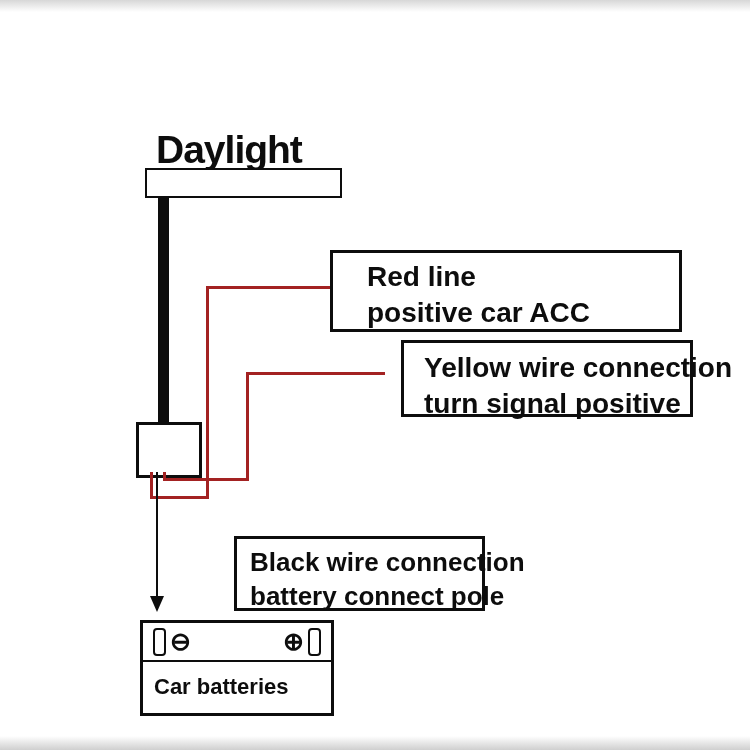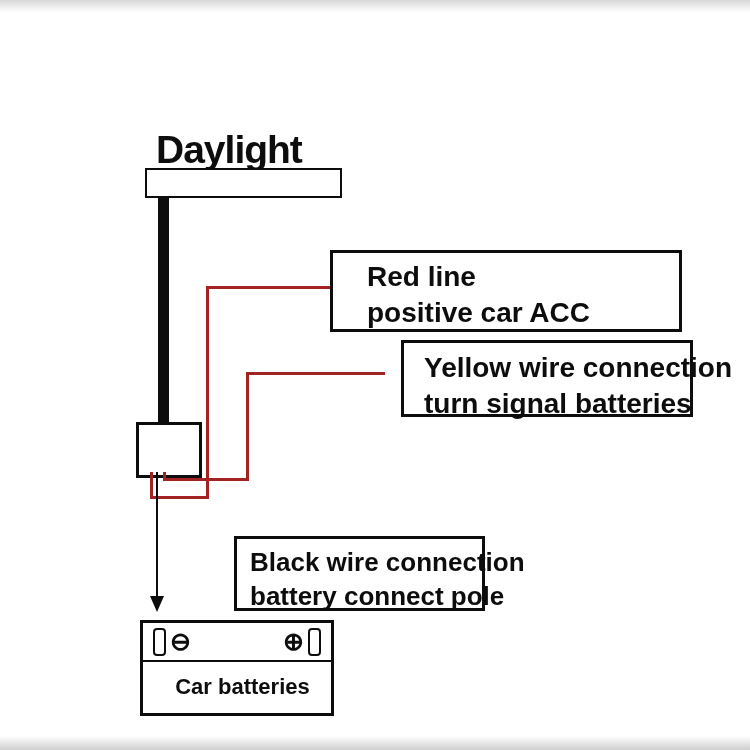--- a/index.html
+++ b/index.html
@@ -72,21 +72,21 @@
     padding:0 10px;
   }
   .term-group{display:flex;align-items:center;gap:4px;}
   .term-bar{
     width:9px;height:24px;border:2px solid var(--ink);border-radius:4px;
     background:#ffffff;
   }
   .term-sign{font-size:25px;font-weight:700;line-height:1;}
   .battery .batt-label{
     position:absolute;left:11px;right:0;bottom:13px;
-    text-align:center;font-size:22px;font-weight:700;
+    text-align:left;font-size:22px;font-weight:700;
   }
 </style>
 </head>
 <body>
 
 <div class="stage">
 
   <div class="edge-top"></div>
   <div class="edge-bottom"></div>
 
@@ -112,21 +112,21 @@
   <div class="blackwire" style="left:156px;top:472px;width:2px;height:126px;"></div>
   <div class="arrow-down"></div>
 
   <div class="note note-red">
     <div class="ln">Red line</div>
     <div class="ln">positive car ACC</div>
   </div>
 
   <div class="note note-yellow">
     <div class="ln">Yellow wire connection</div>
-    <div class="ln">turn signal batteries</div>
+    <div class="ln">turn signal positive</div>
   </div>
 
   <div class="note note-black">
     <div class="ln">Black wire connection</div>
     <div class="ln">battery connect pole</div>
   </div>
 
   <div class="battery">
     <div class="terminals">
       <div class="term-group">

